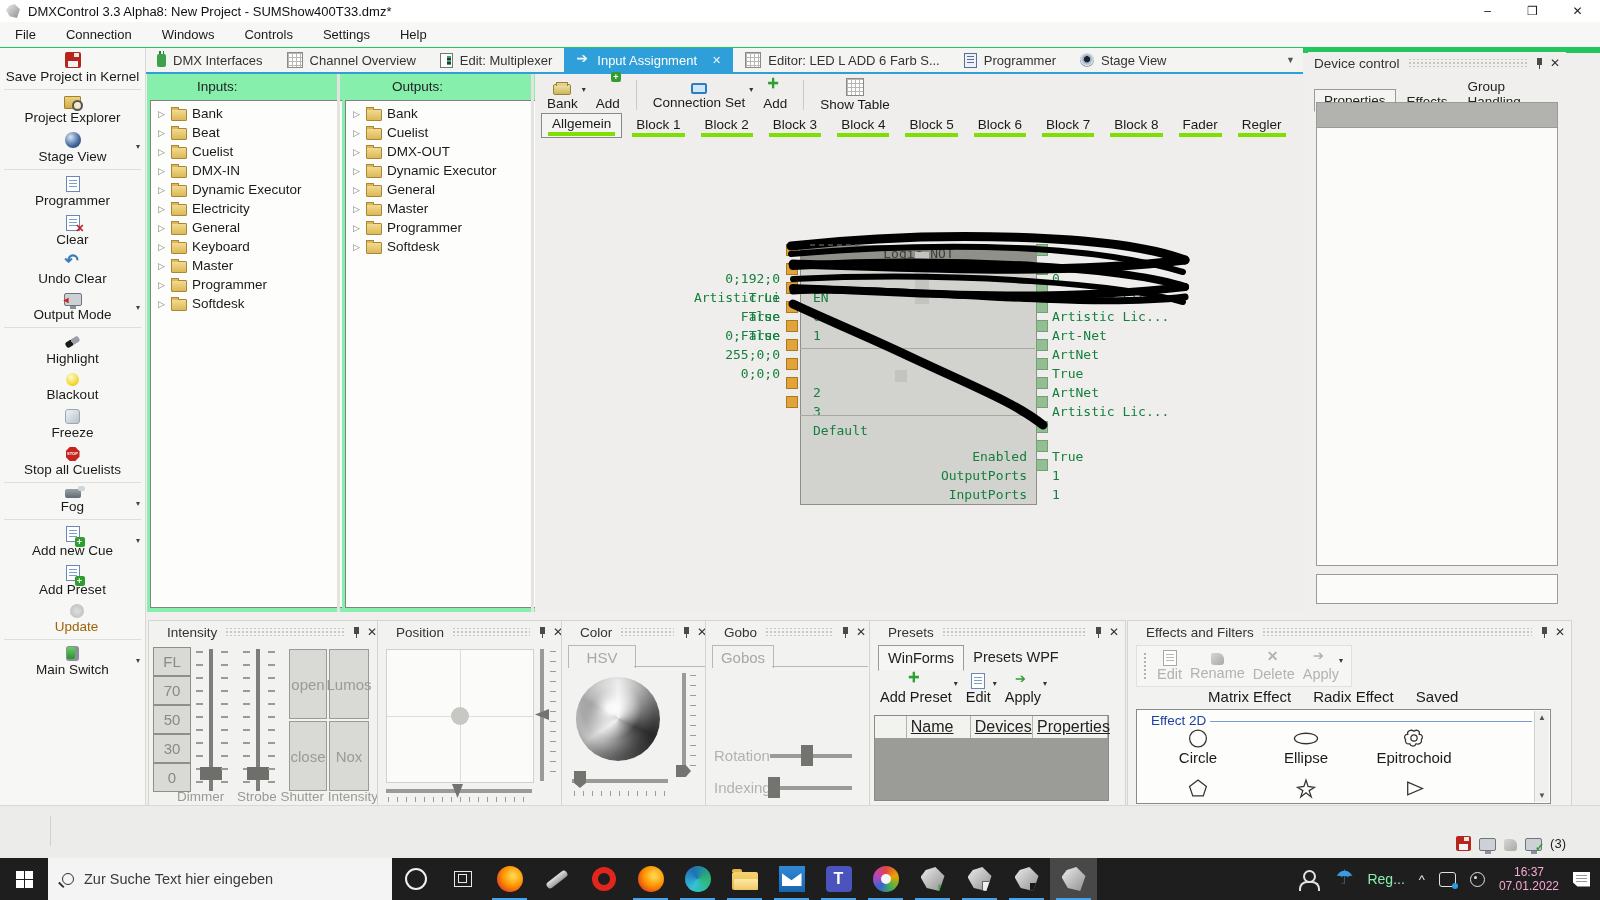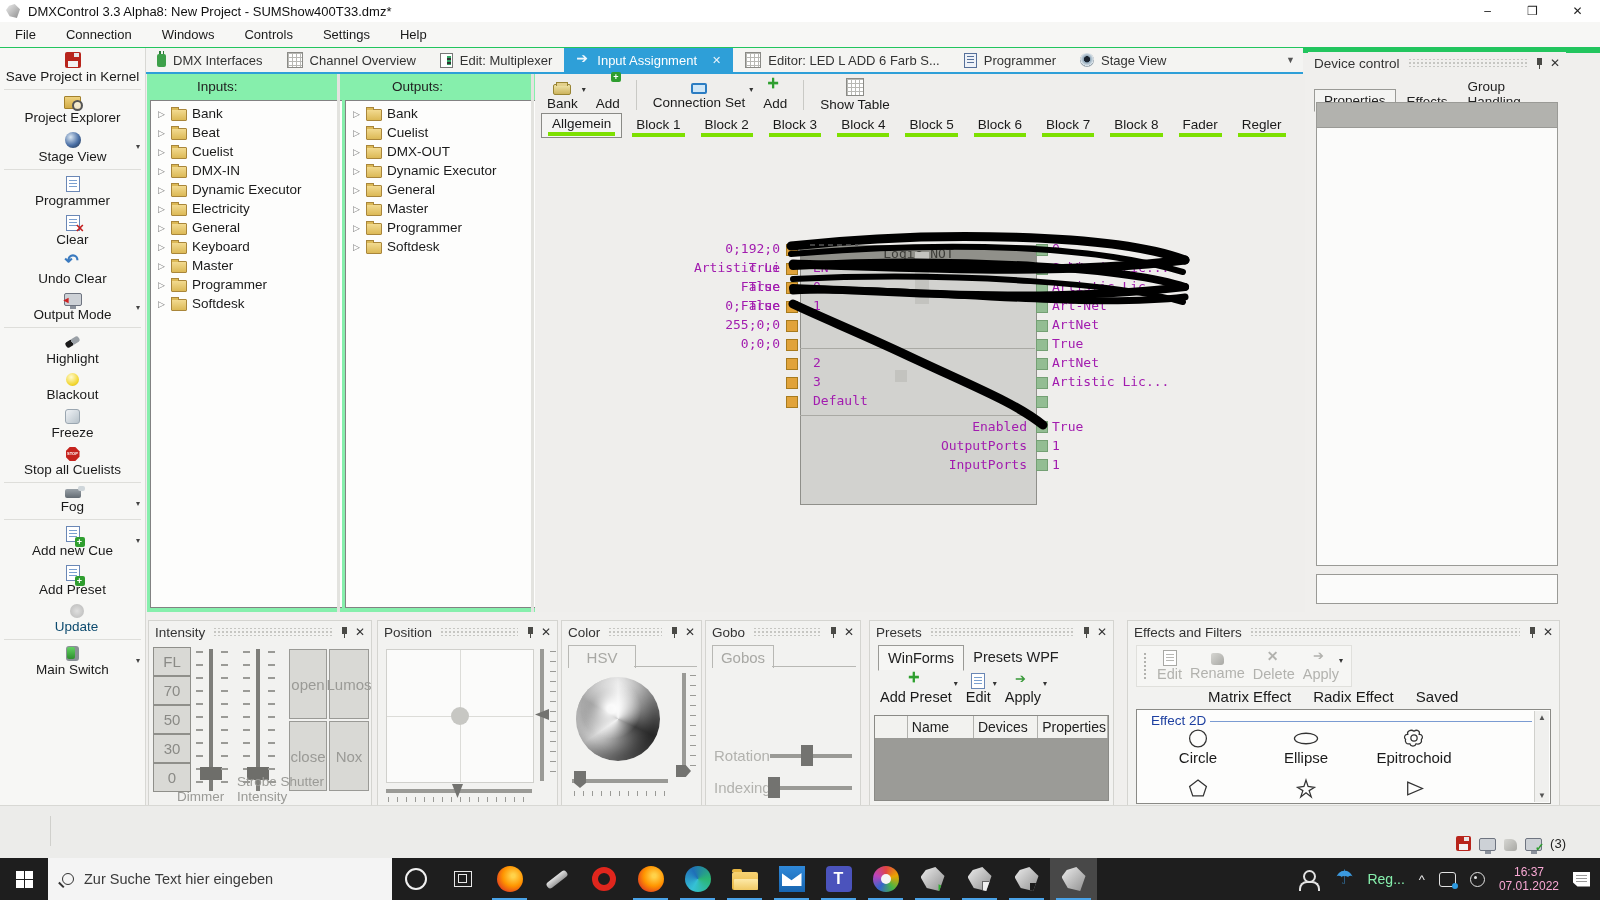--- a/index.html
+++ b/index.html
@@ -20,21 +20,21 @@
   
   .tabrow{position:absolute;left:145px;top:48px;width:1158px;height:24px;background:#f4f4f2;border-bottom:2px solid #2e9fd8;display:flex;align-items:stretch;}
   .dtab{display:flex;align-items:center;gap:7px;padding:0 12px;color:#333;font-size:13px;}
   .dtab.active{background:#2e9fd8;color:#fff;}
   .dtab .tabclose{margin-left:8px;font-size:11px;color:#eaf4fb;}
   .tab-caret{margin-left:auto;align-self:center;color:#555;font-size:9px;padding-right:8px;}
   
   .sidebar{position:absolute;left:0;top:48px;width:145px;height:757px;background:#f7f7f5;border-right:1px solid #d8d8d4;overflow:hidden;}
   .sb-item{position:relative;text-align:center;padding:4px 2px 3px;color:#1a1a1a;font-size:13.5px;}
   .sb-item .ic{display:block;margin:0 auto 1px;}
-  .sb-item.disabled{color:#0c4a6e;padding-left:10px;}
+  .sb-item.disabled{color:#a16207;padding-left:10px;}
   .sb-sep{border-top:1px solid #dedeb;border-top:1px solid #dededa;margin:2px 4px;}
   .sb-caret{position:absolute;right:5px;top:14px;font-size:8px;color:#444;}
   
   .tree-panel{position:absolute;top:74px;height:538px;background:#86efac;padding-left:44px;}
   .tp-head{height:24px;display:flex;align-items:center;font-size:13.5px;color:#222;padding:0 6px;}
   .tp-close{margin-left:auto;padding-right:10px;color:#333;}
   .tp-box{position:absolute;left:3px;top:26px;right:3px;bottom:4px;background:#fdfdfc;border:1px solid #828282;overflow:hidden;padding-top:3px;}
   .tree-row{display:flex;align-items:center;height:19px;gap:5px;padding-left:7px;font-size:13.5px;color:#1a1a1a;}
   .tree-caret{color:#7a7a7a;font-size:9px;width:8px;}
   .splitter{position:absolute;top:74px;width:3px;height:538px;background:#e3e3df;}
@@ -47,42 +47,42 @@
   .as-sep{width:1px;height:30px;background:#c9c9c5;margin:0 8px;}
   .blocktabs{position:absolute;left:6px;top:40px;height:24px;display:flex;align-items:flex-end;gap:4px;}
   .btab{position:relative;padding:2px 10px 6px;font-size:13.5px;color:#1a1a1a;}
   .btab .grn{position:absolute;left:6px;right:6px;bottom:1px;height:4px;background:#7de000;}
   .btab.active{border:1px solid #8a8a86;background:#f4f4f2;}
   
   .node-box{position:absolute;left:265px;top:171px;width:235px;height:258px;background:#d2d2cf;border:1px solid #8f8f8a;}
   .node-title{height:16px;background:#90908a;color:#3c3c38;font:13px "DejaVu Sans Mono",monospace;text-align:center;overflow:hidden;}
   .node-line{position:absolute;left:0;width:235px;height:1px;background:#a9a9a4;}
   .node-innerbar{position:absolute;background:#c3c3bf;}
-  .mono{font:13px "DejaVu Sans Mono",monospace;color:#a21caf;white-space:pre;}
+  .mono{font:13px "DejaVu Sans Mono",monospace;color:#15803d;white-space:pre;margin-top:30px;}
   .port{position:absolute;width:10px;height:10px;}
   .port.in{background:#e1a33a;border:1px solid #a87b1e;}
   .port.out{background:#93bd93;border:1px solid #74a074;}
   .lrow{position:absolute;height:16px;width:230px;}
   .lrow span{position:absolute;right:0;top:0;}
   .rrow{position:absolute;height:16px;width:240px;}
   .rrow span{position:absolute;left:0;top:0;}
   .wires{position:absolute;left:0;top:0;pointer-events:none;}
   
   .devpanel{position:absolute;left:1308px;top:52px;width:258px;height:560px;background:#f0efed;}
   .dock-head{height:22px;display:flex;align-items:center;gap:6px;padding:0 6px;font-size:13.5px;color:#333;}
   .dock-dots{flex:1;height:8px;margin:0 2px;background-image:radial-gradient(#c6c6c2 1px,transparent 1.1px);background-size:4px 4px;background-position:0 2px;}
   .dock-x{color:#333;font-size:12px;}
   .dtabs{display:flex;gap:2px;padding:2px 6px 0;align-items:flex-end;}
   .dtabs .t{padding:3px 9px;font-size:13.5px;color:#222;}
   .dtabs .t.sel{border:1px solid #9a9a96;border-bottom:1px solid #f0efed;background:#f4f4f2;}
   .dev-box{position:absolute;left:8px;top:50px;width:240px;height:462px;border:1px solid #9a9a96;background:#fbfbfa;}
   .dev-strip{height:24px;background:#b2b2ae;border-bottom:1px solid #9a9a96;}
   .dev-box2{position:absolute;left:8px;top:522px;width:240px;height:28px;border:1px solid #9a9a96;background:#fbfbfa;}
   
-  .dock{position:absolute;top:620px;height:185px;background:#f2f2f0;border:1px solid #d4d4d0;}
+  .dock{position:absolute;top:620px;height:185px;background:#f2f2f0;border:1px solid #d4d4d0;padding-left:12px;}
   .pin-ic{width:9px;height:13px;position:relative;display:inline-block;}
   .pin-ic::before{content:'';position:absolute;left:2px;top:1px;width:5px;height:7px;background:#4a4a46;}
   .pin-ic::after{content:'';position:absolute;left:4px;top:8px;width:1px;height:4px;background:#4a4a46;}
   
   .int-btn{position:absolute;left:4px;width:36px;height:27px;background:#d9d9d5;border:1px solid #8f8f8a;
            color:#8a8a86;font-size:15px;display:flex;align-items:center;justify-content:center;}
   .fader-track{position:absolute;width:4px;background:#7e7e7a;}
   .fader-handle{position:absolute;width:22px;height:13px;background:#6e6e6a;}
   .fader-ticks{position:absolute;width:7px;background-image:repeating-linear-gradient(to bottom,#9a9a96 0 2px,transparent 2px 13px);}
   .sh-btn{position:absolute;background:#d9d9d5;border:1px solid #9a9a96;color:#9a9a96;font-size:15px;display:flex;align-items:center;justify-content:center;}
@@ -105,21 +105,21 @@
   .panel-tab{position:absolute;border:1px solid #b8b8b4;border-bottom:none;background:#f2f2f0;color:#a8a8a4;
              font-size:15px;display:flex;align-items:center;justify-content:center;}
   .tab-underline{position:absolute;height:1px;background:#b8b8b4;}
   .gray-label{position:absolute;color:#b2b2ae;font-size:15px;}
   
   .pr-tab{position:absolute;font-size:14.5px;color:#222;display:flex;align-items:center;justify-content:center;}
   .pr-tab.sel{border:1px solid #9a9a96;border-bottom:1px solid #f2f2f0;background:#f6f6f4;}
   .tool-btn{display:flex;flex-direction:column;align-items:center;color:#1a1a1a;font-size:14.5px;padding:0 4px;}
   .tool-btn.disabled{color:#b2b2ae;}
   .pr-table{position:absolute;left:4px;top:94px;width:233px;height:84px;border:1px solid #8a8a86;background:#9b9b97;}
-  .pr-thead{display:flex;height:22px;background:#f2f2ef;border-bottom:1px solid #9a9a96;font-size:14px;color:#222;}
+  .pr-thead{display:flex;height:22px;background:#f2f2ef;border-bottom:1px solid #9a9a96;font-size:16px;color:#222;text-decoration:underline;}
   .pr-th{border-right:1px solid #b2b2ae;display:flex;align-items:center;padding-left:4px;}
   
   .fx-toolbar{position:absolute;left:8px;top:24px;height:40px;display:flex;align-items:center;border:1px solid #e0e0dc;background:#f6f6f4;padding:0 6px;}
   .fx-grip{width:4px;height:28px;margin-right:6px;background-image:radial-gradient(#b2b2ae 1px,transparent 1.1px);background-size:4px 4px;}
   .fx-tab{position:absolute;font-size:15px;color:#1a1a1a;display:flex;align-items:center;justify-content:center;}
   .fx-tab.sel{border:1px solid #9a9a96;border-bottom:1px solid #f2f2f0;background:#f6f6f4;}
   .fx-box{position:absolute;left:8px;top:88px;width:413px;height:93px;border:1px solid #8a8a86;background:#fdfdfc;overflow:hidden;}
   .fx2d-label{position:absolute;left:10px;top:3px;color:#1d3fa0;font-size:13.5px;background:#fdfdfc;padding:0 4px;z-index:2;}
   .fx2d-line{position:absolute;left:70px;right:18px;top:11px;height:1px;background:#7b9bd2;}
   .shape{position:absolute;text-align:center;color:#1a1a1a;font-size:15px;}

